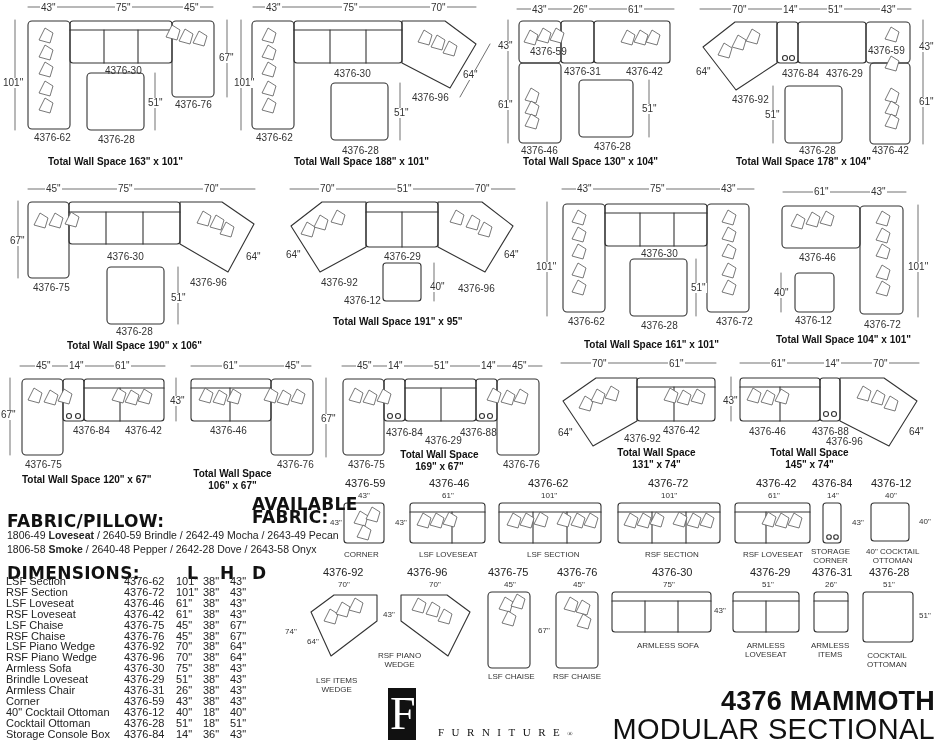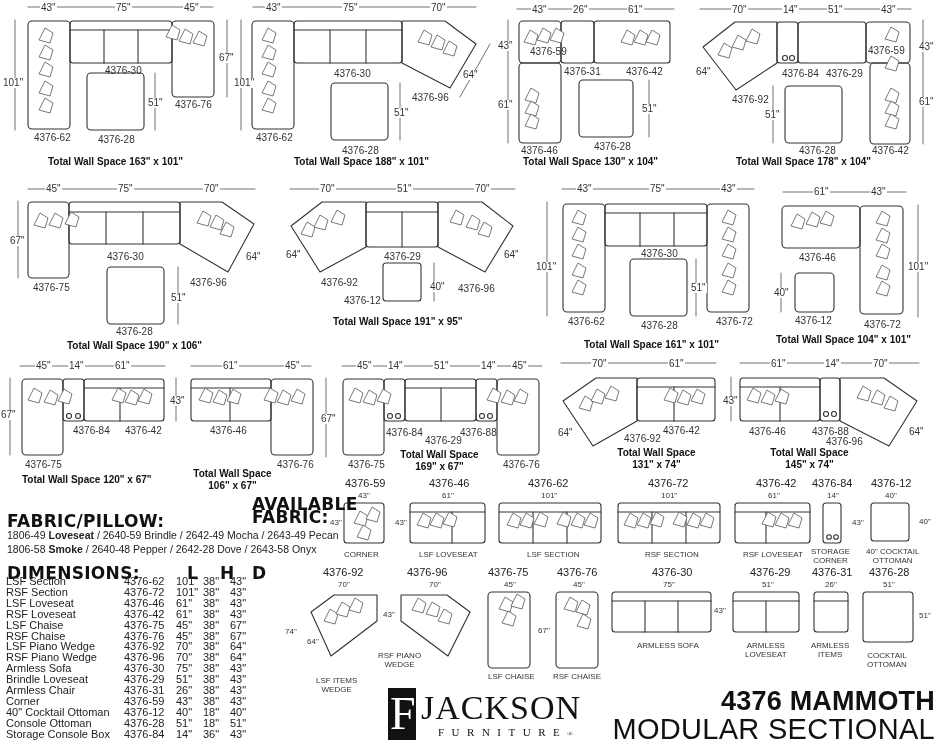--- a/index.html
+++ b/index.html
@@ -703,36 +703,35 @@
         <td class="v">43"</td>
       </tr>
       <tr>
         <td class="name">40" Cocktail Ottoman</td>
         <td class="sku">4376-12</td>
         <td class="v">40"</td>
         <td class="v">18"</td>
         <td class="v">40"</td>
       </tr>
       <tr>
-        <td class="name">Console Ottoman</td>
+        <td class="name">Cocktail Ottoman</td>
         <td class="sku">4376-28</td>
         <td class="v">51"</td>
         <td class="v">18"</td>
         <td class="v">51"</td>
       </tr>
       <tr>
         <td class="name">Storage Console Box</td>
         <td class="sku">4376-84</td>
         <td class="v">14"</td>
         <td class="v">36"</td>
         <td class="v">43"</td>
       </tr>
     </tbody>
 </table>
 
 <div class="brand" style="left:388px;top:686px;width:200px;height:56px">
   <div style="position:absolute;left:0;top:2px;width:28px;height:52px;background:#111;"></div>
   <div style="position:absolute;left:2px;top:4px;width:24px;height:48px;color:#fff;font-family:'Liberation Serif',serif;font-size:46px;line-height:48px;text-align:center;">F</div>
-  <div style="position:absolute;left:33px;top:5px;font-family:'Liberation Serif',serif;font-size:34px;line-height:34px;letter-spacing:1px;color:#111;">JACKSON</div>
   <div style="position:absolute;left:50px;top:40px;font-family:'Liberation Serif',serif;font-size:11px;letter-spacing:7.5px;color:#111;"><span>FURNITURE</span><span style="font-size:7px;letter-spacing:0">®</span></div>
 </div>
 <div class="title1">4376 MAMMOTH</div>
 <div class="title2">MODULAR SECTIONAL</div>
 
 </body></html>

